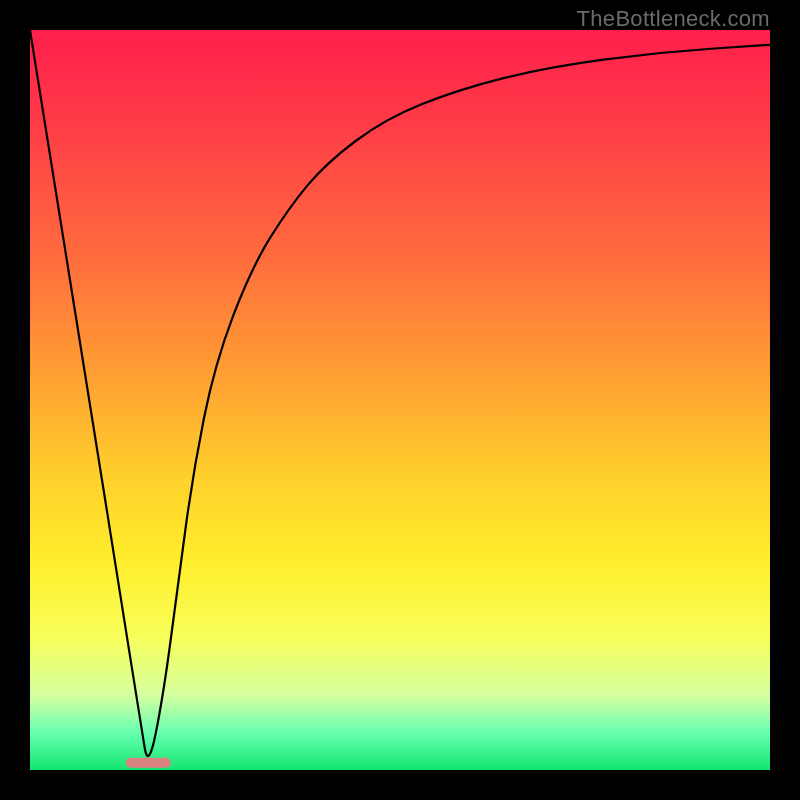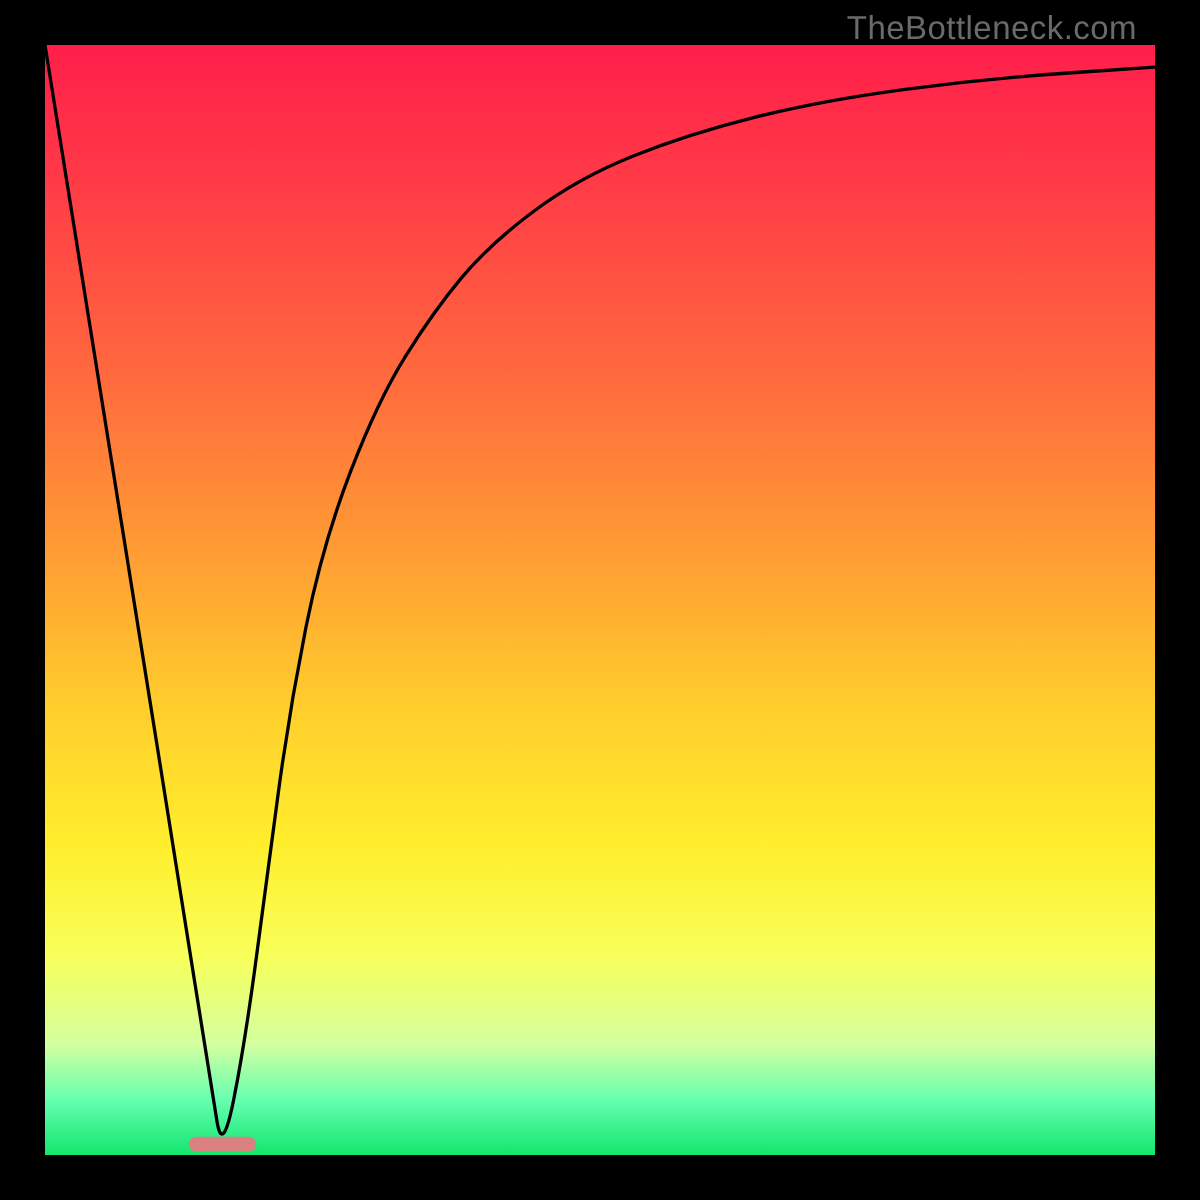--- a/index.html
+++ b/index.html
@@ -34,21 +34,21 @@
       #ffee2c 72%,
       #f8ff5a 82%,
       #d4ffa0 90%,
       #66ffb0 95%,
       #13e66e 100%
     );
   }
   .watermark {
     position: absolute;
     top: 6px;
-    right: 42px;
+    right: 30px;
     color: #6a6a6a;
     font-size: 22px;
     font-weight: 400;
     letter-spacing: 0.3px;
     user-select: none;
   }
   svg.curve {
     position: absolute;
     left: 0;
     top: 0;

